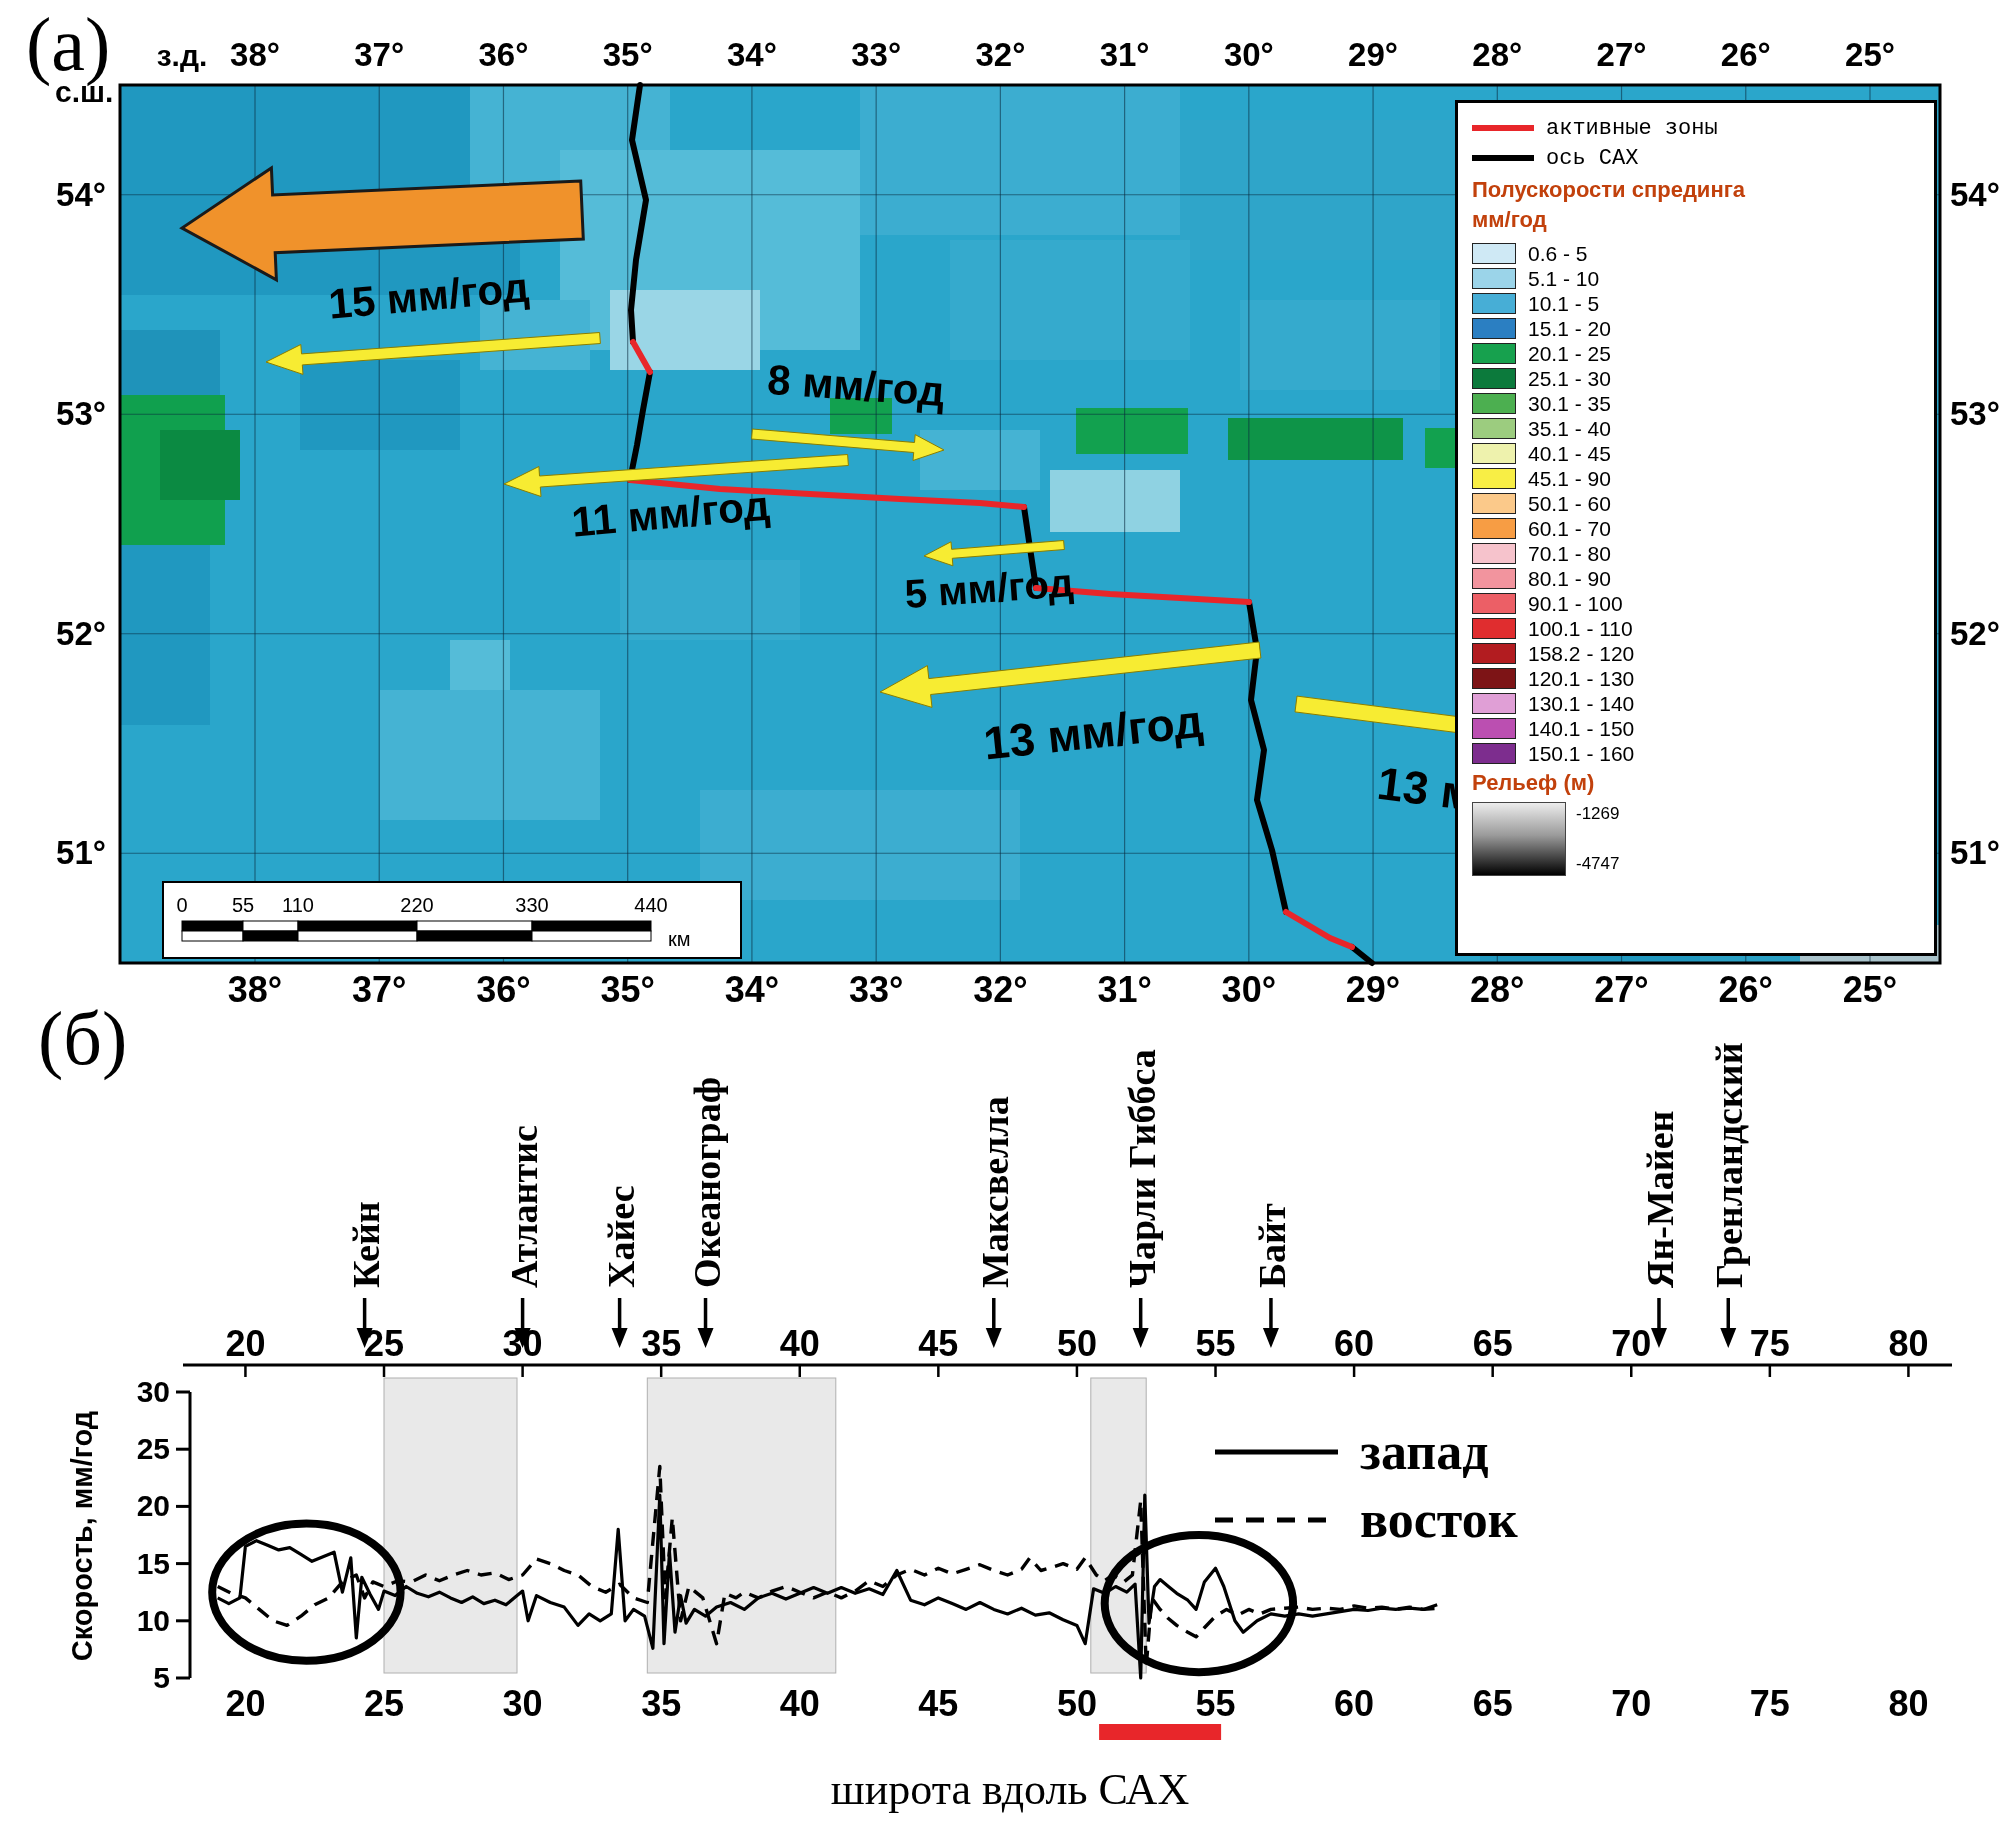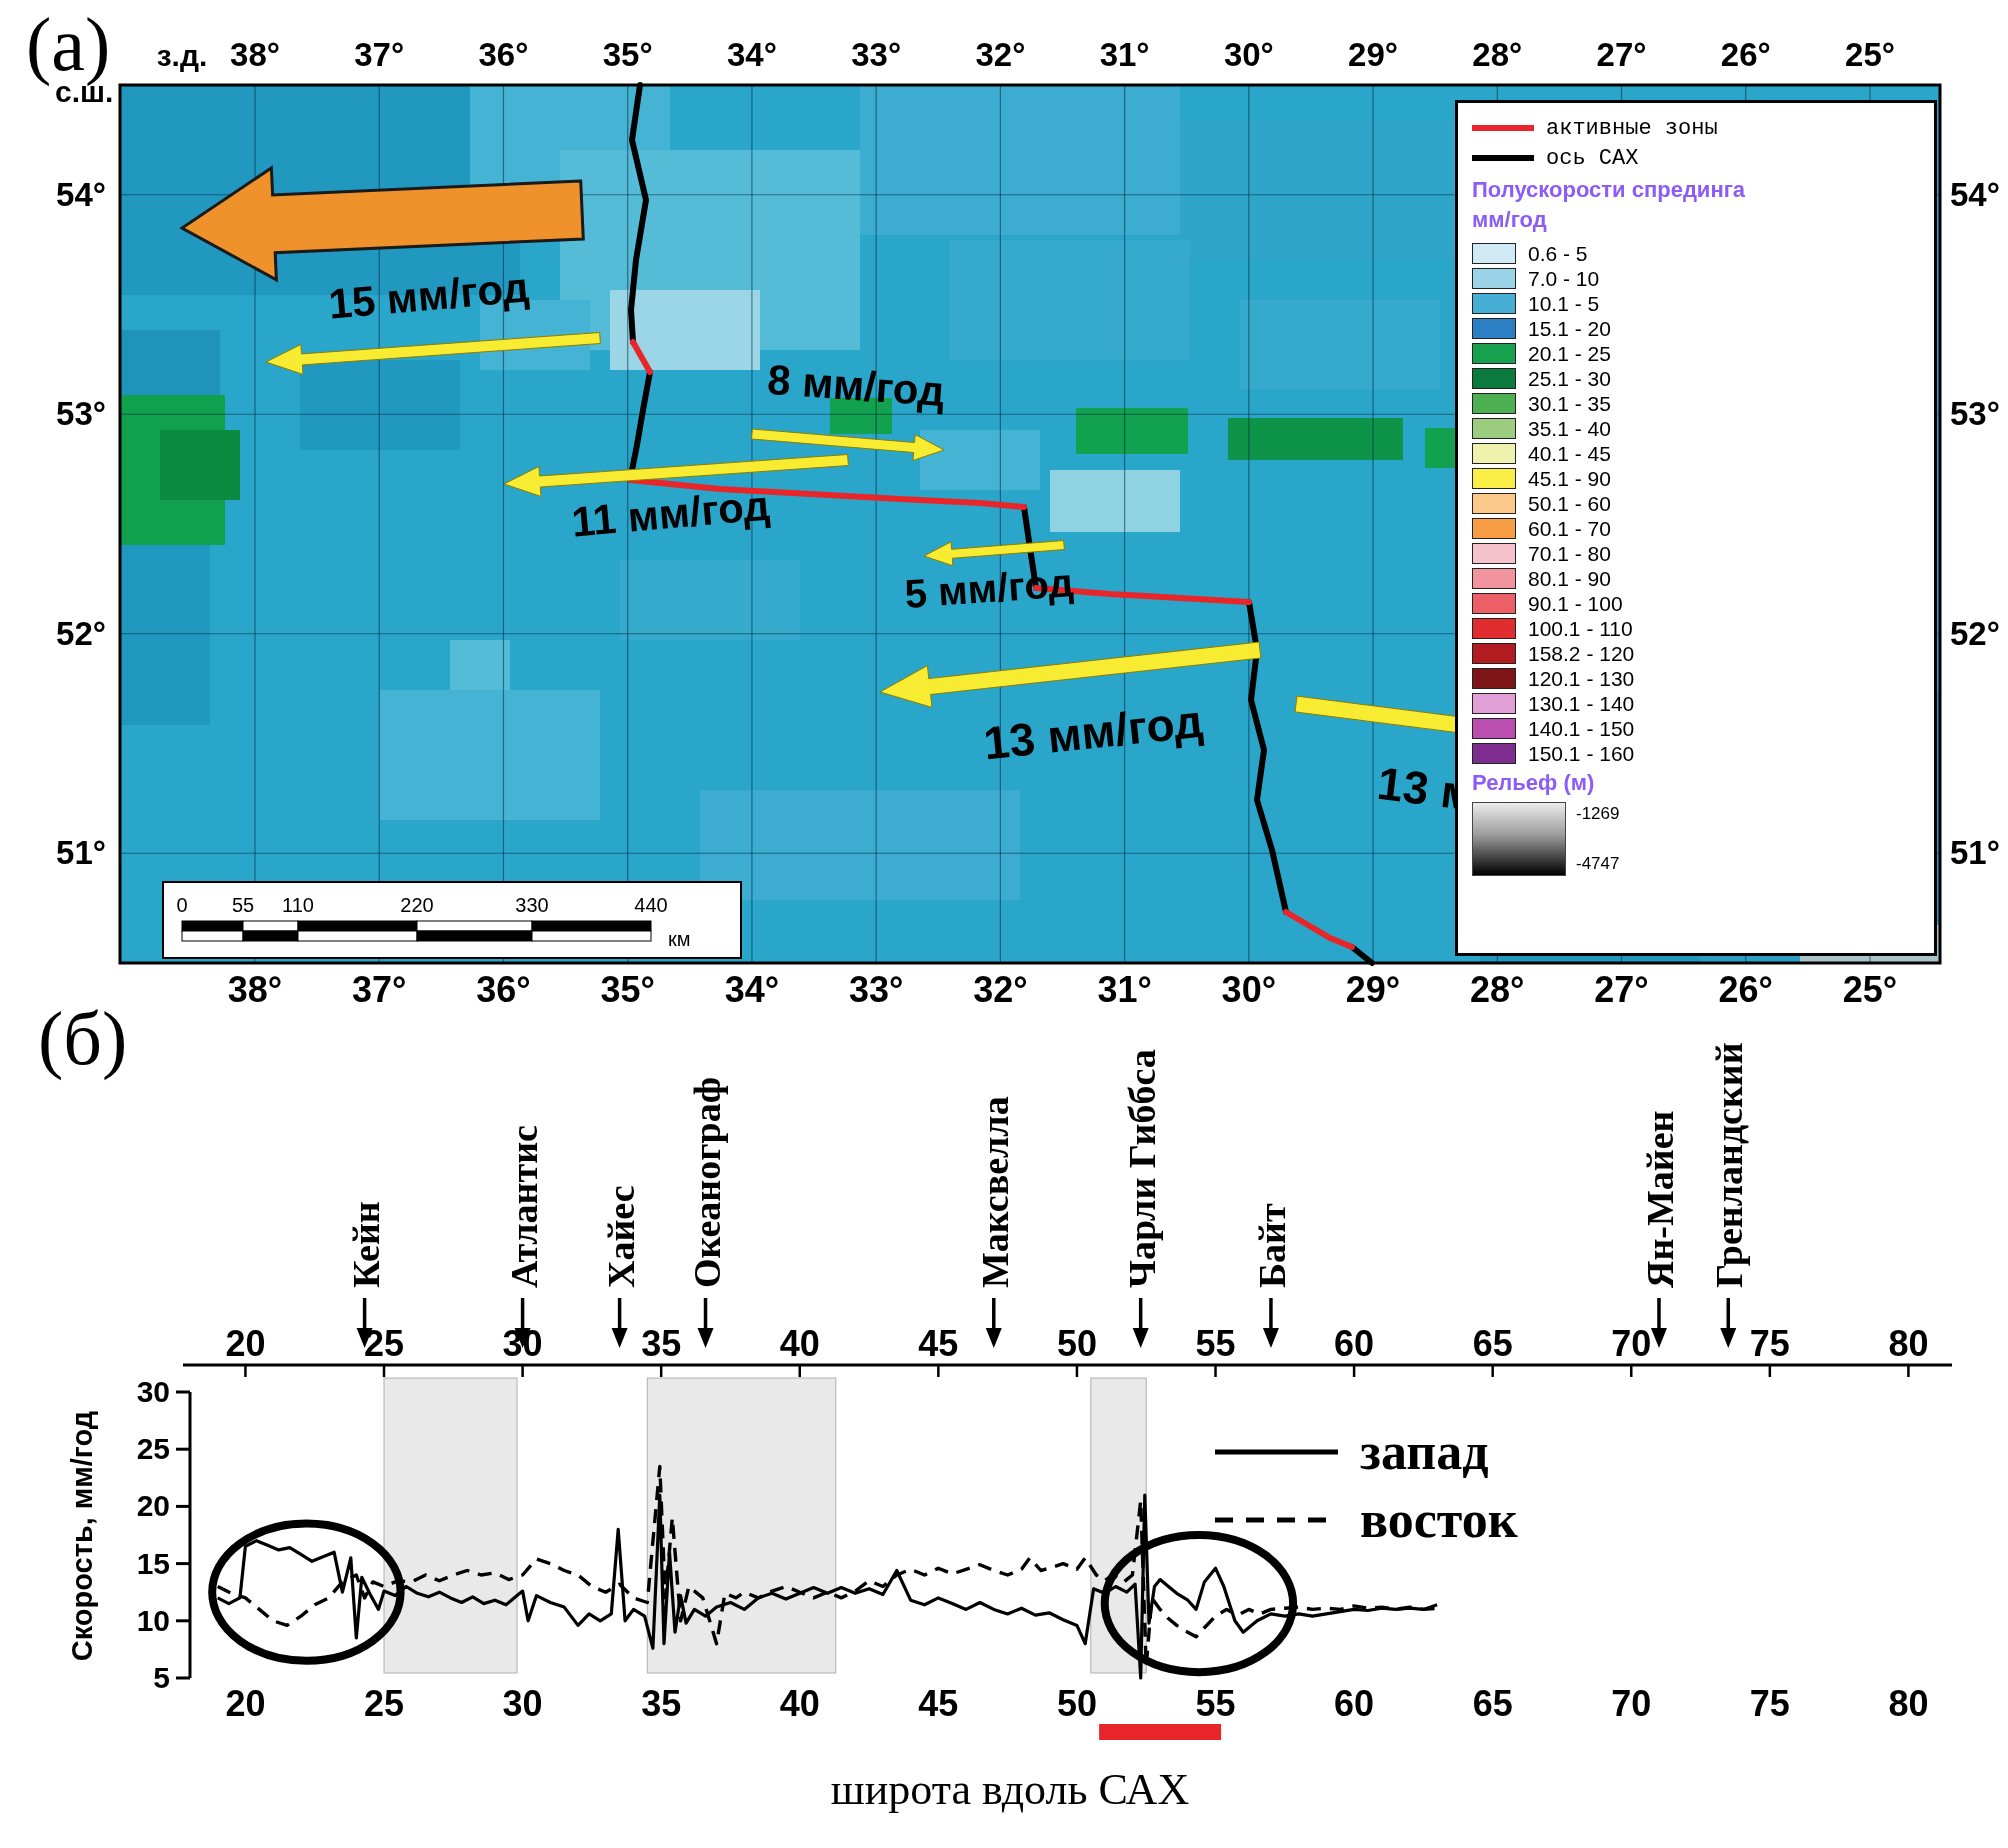--- a/index.html
+++ b/index.html
@@ -10,21 +10,21 @@
   #panel-a-label { left:26px; top:6px; }
   #panel-b-label { left:38px; top:1000px; }
   #fig-svg { position:absolute; left:0; top:0; }
   
   #map-legend { position:absolute; left:1455px; top:100px; width:482px; height:856px;
                 background:#ffffff; border:3px solid #000; box-sizing:border-box;
                 padding:10px 14px; z-index:5; }
   .leg-row { display:flex; align-items:center; gap:12px; height:30px;font-family:Liberation Mono, monospace; }
   .leg-line { width:62px; height:6px; flex:0 0 auto; }
   .leg-text { font-size:22px; color:#000; }
-  .leg-title { font-weight:bold; font-size:22px; color:#8b5cf6; margin-top:4px; }
+  .leg-title { font-weight:bold; font-size:22px; color:#c2410c; margin-top:4px; }
   #legend-classes { margin-top:8px; }
   .cls-row { display:flex; align-items:center; gap:12px; height:25px; }
   .cls-swatch { width:42px; height:19px; border:1px solid #222; flex:0 0 auto; }
   .cls-label { font-size:21px; color:#000; }
   .relief-row { display:flex; gap:10px; margin-top:6px; align-items:stretch; }
   .relief-grad { width:92px; height:72px; border:1px solid #444;
                  background:linear-gradient(180deg,#ececec 0%,#9a9a9a 45%,#000 100%); }
   .relief-labels { display:flex; flex-direction:column; justify-content:space-between;
                    font-size:17px; color:#000; padding:2px 0; }
 </style>
@@ -305,21 +305,21 @@
     </div>
     <div class="leg-title">Полускорости спрединга</div>
     <div class="leg-title">мм/год</div>
     <div id="legend-classes">
         <div class="cls-row">
           <span class="cls-swatch" style="background: rgb(207, 233, 245);"></span>
           <span class="cls-label">0.6 - 5</span>
         </div>
         <div class="cls-row">
           <span class="cls-swatch" style="background: rgb(155, 212, 233);"></span>
-          <span class="cls-label">7.0 - 10</span>
+          <span class="cls-label">5.1 - 10</span>
         </div>
         <div class="cls-row">
           <span class="cls-swatch" style="background: rgb(71, 174, 214);"></span>
           <span class="cls-label">10.1 - 5</span>
         </div>
         <div class="cls-row">
           <span class="cls-swatch" style="background: rgb(43, 127, 194);"></span>
           <span class="cls-label">15.1 - 20</span>
         </div>
         <div class="cls-row">

